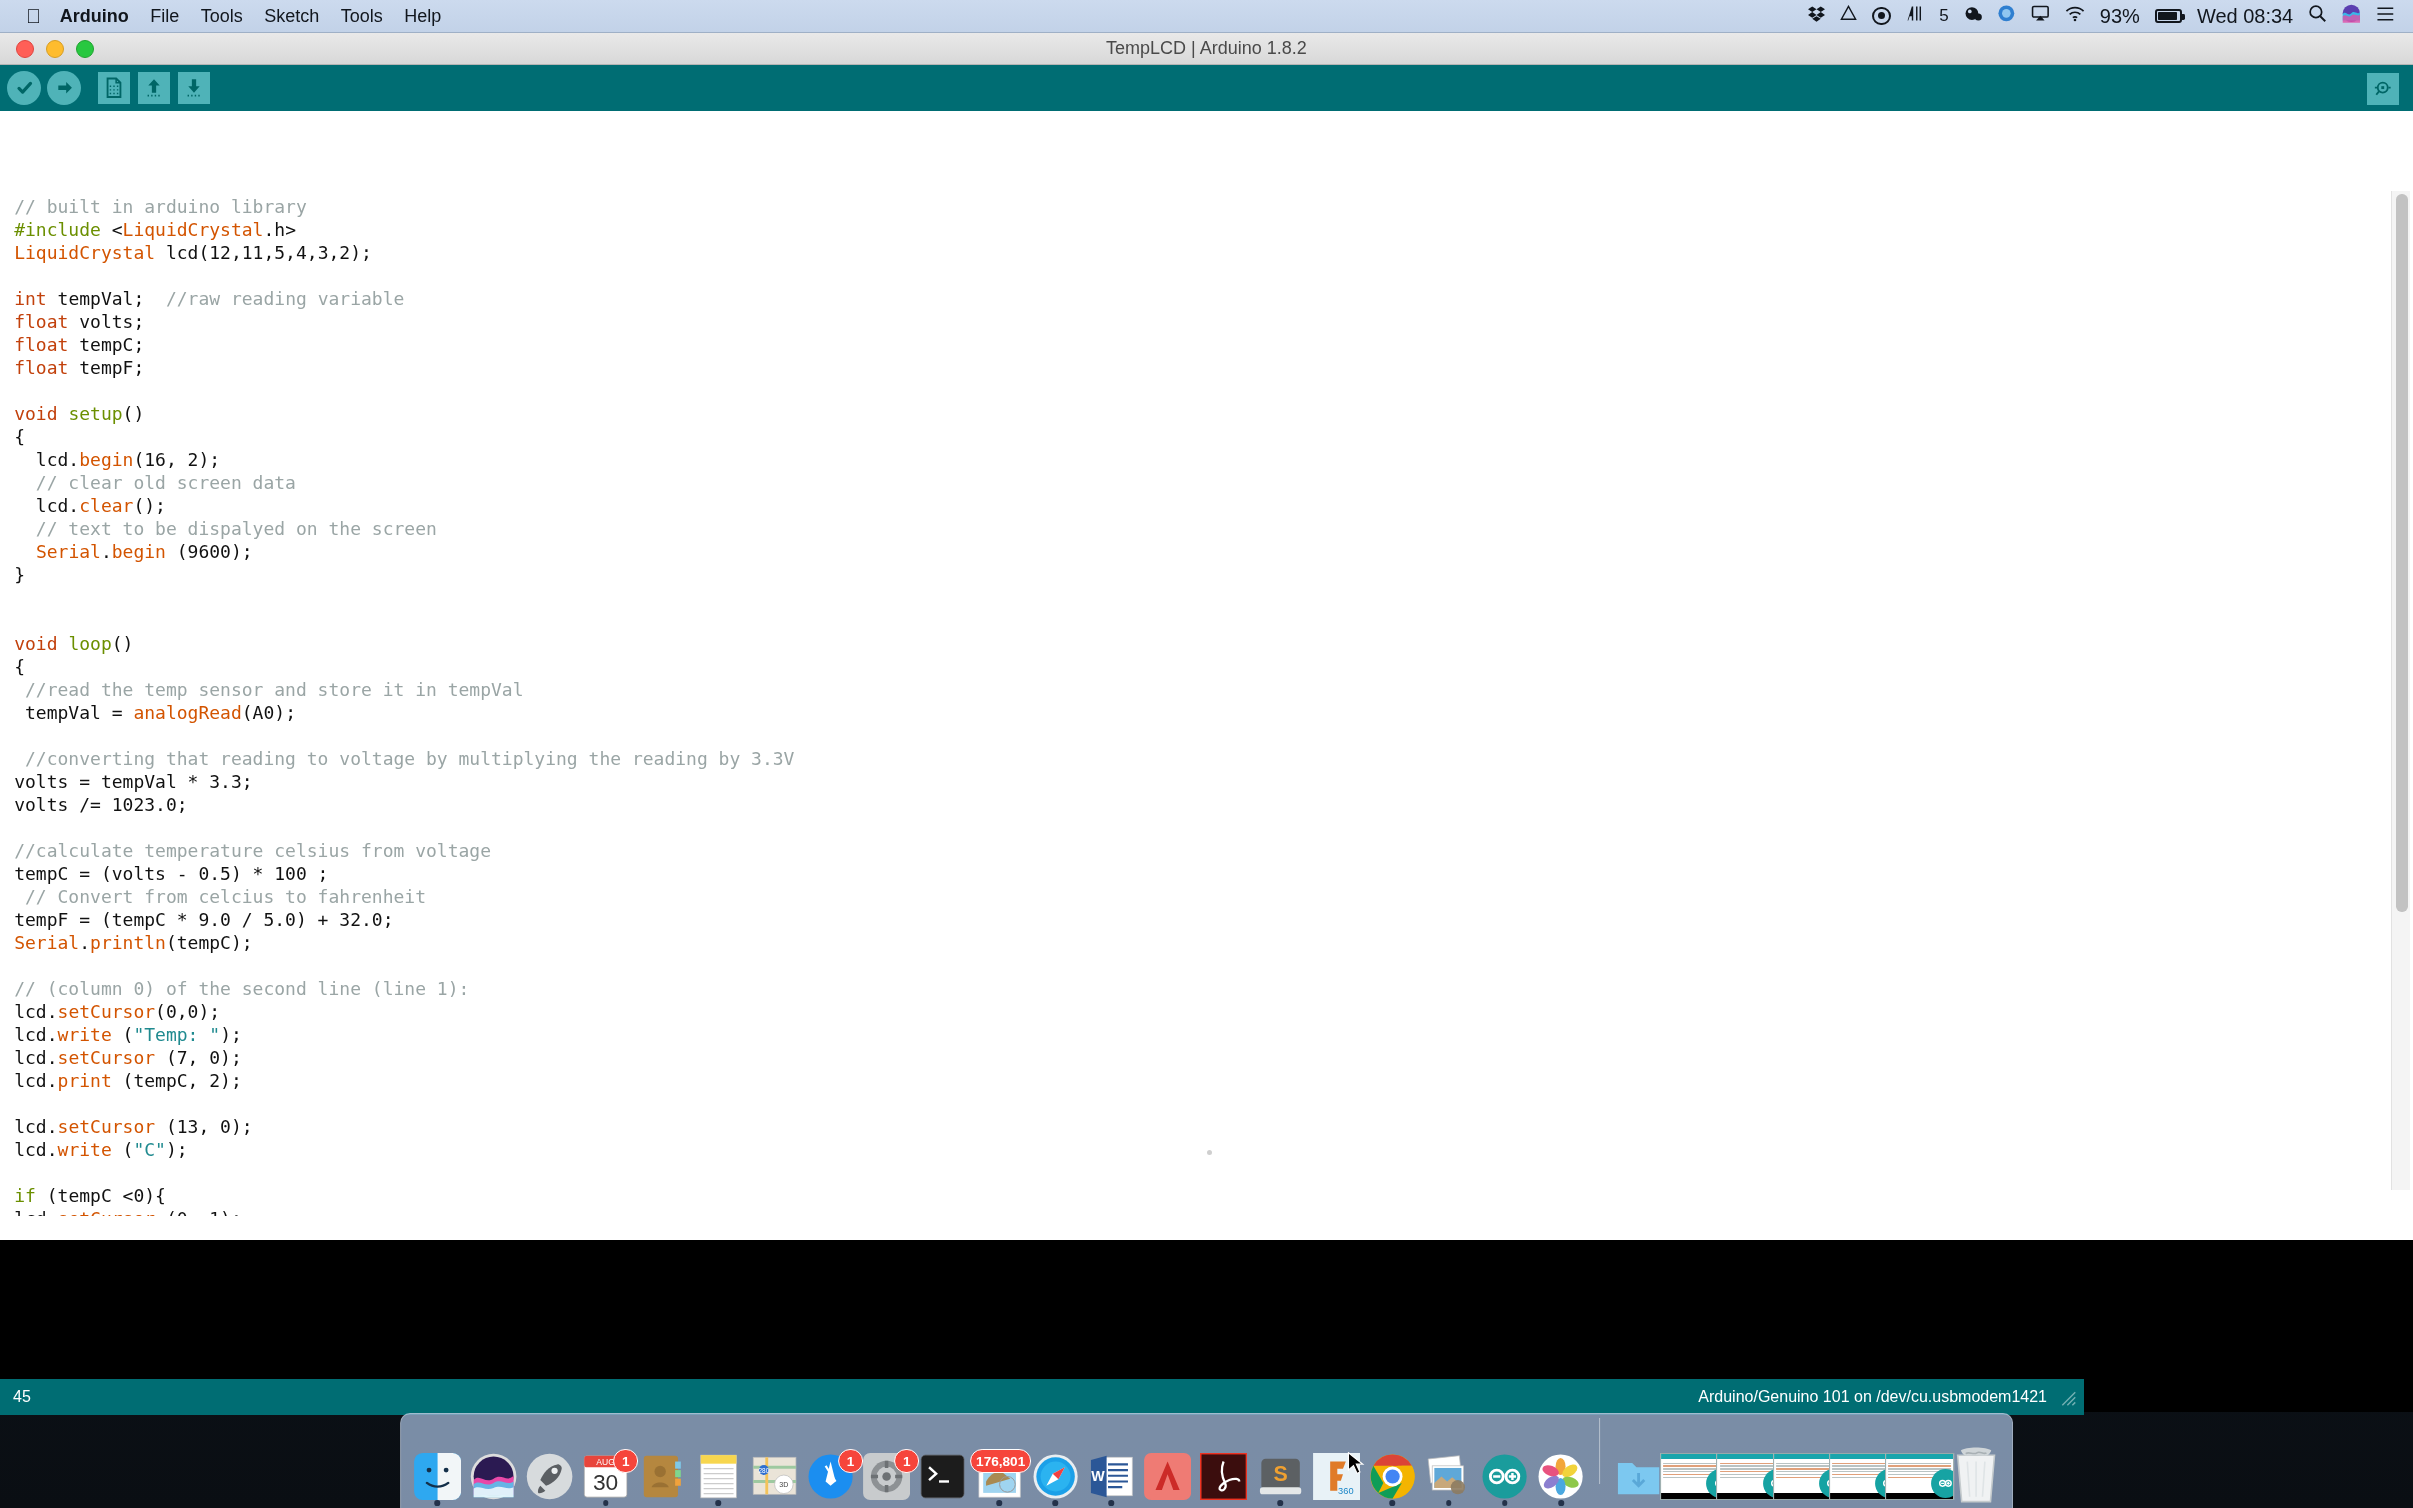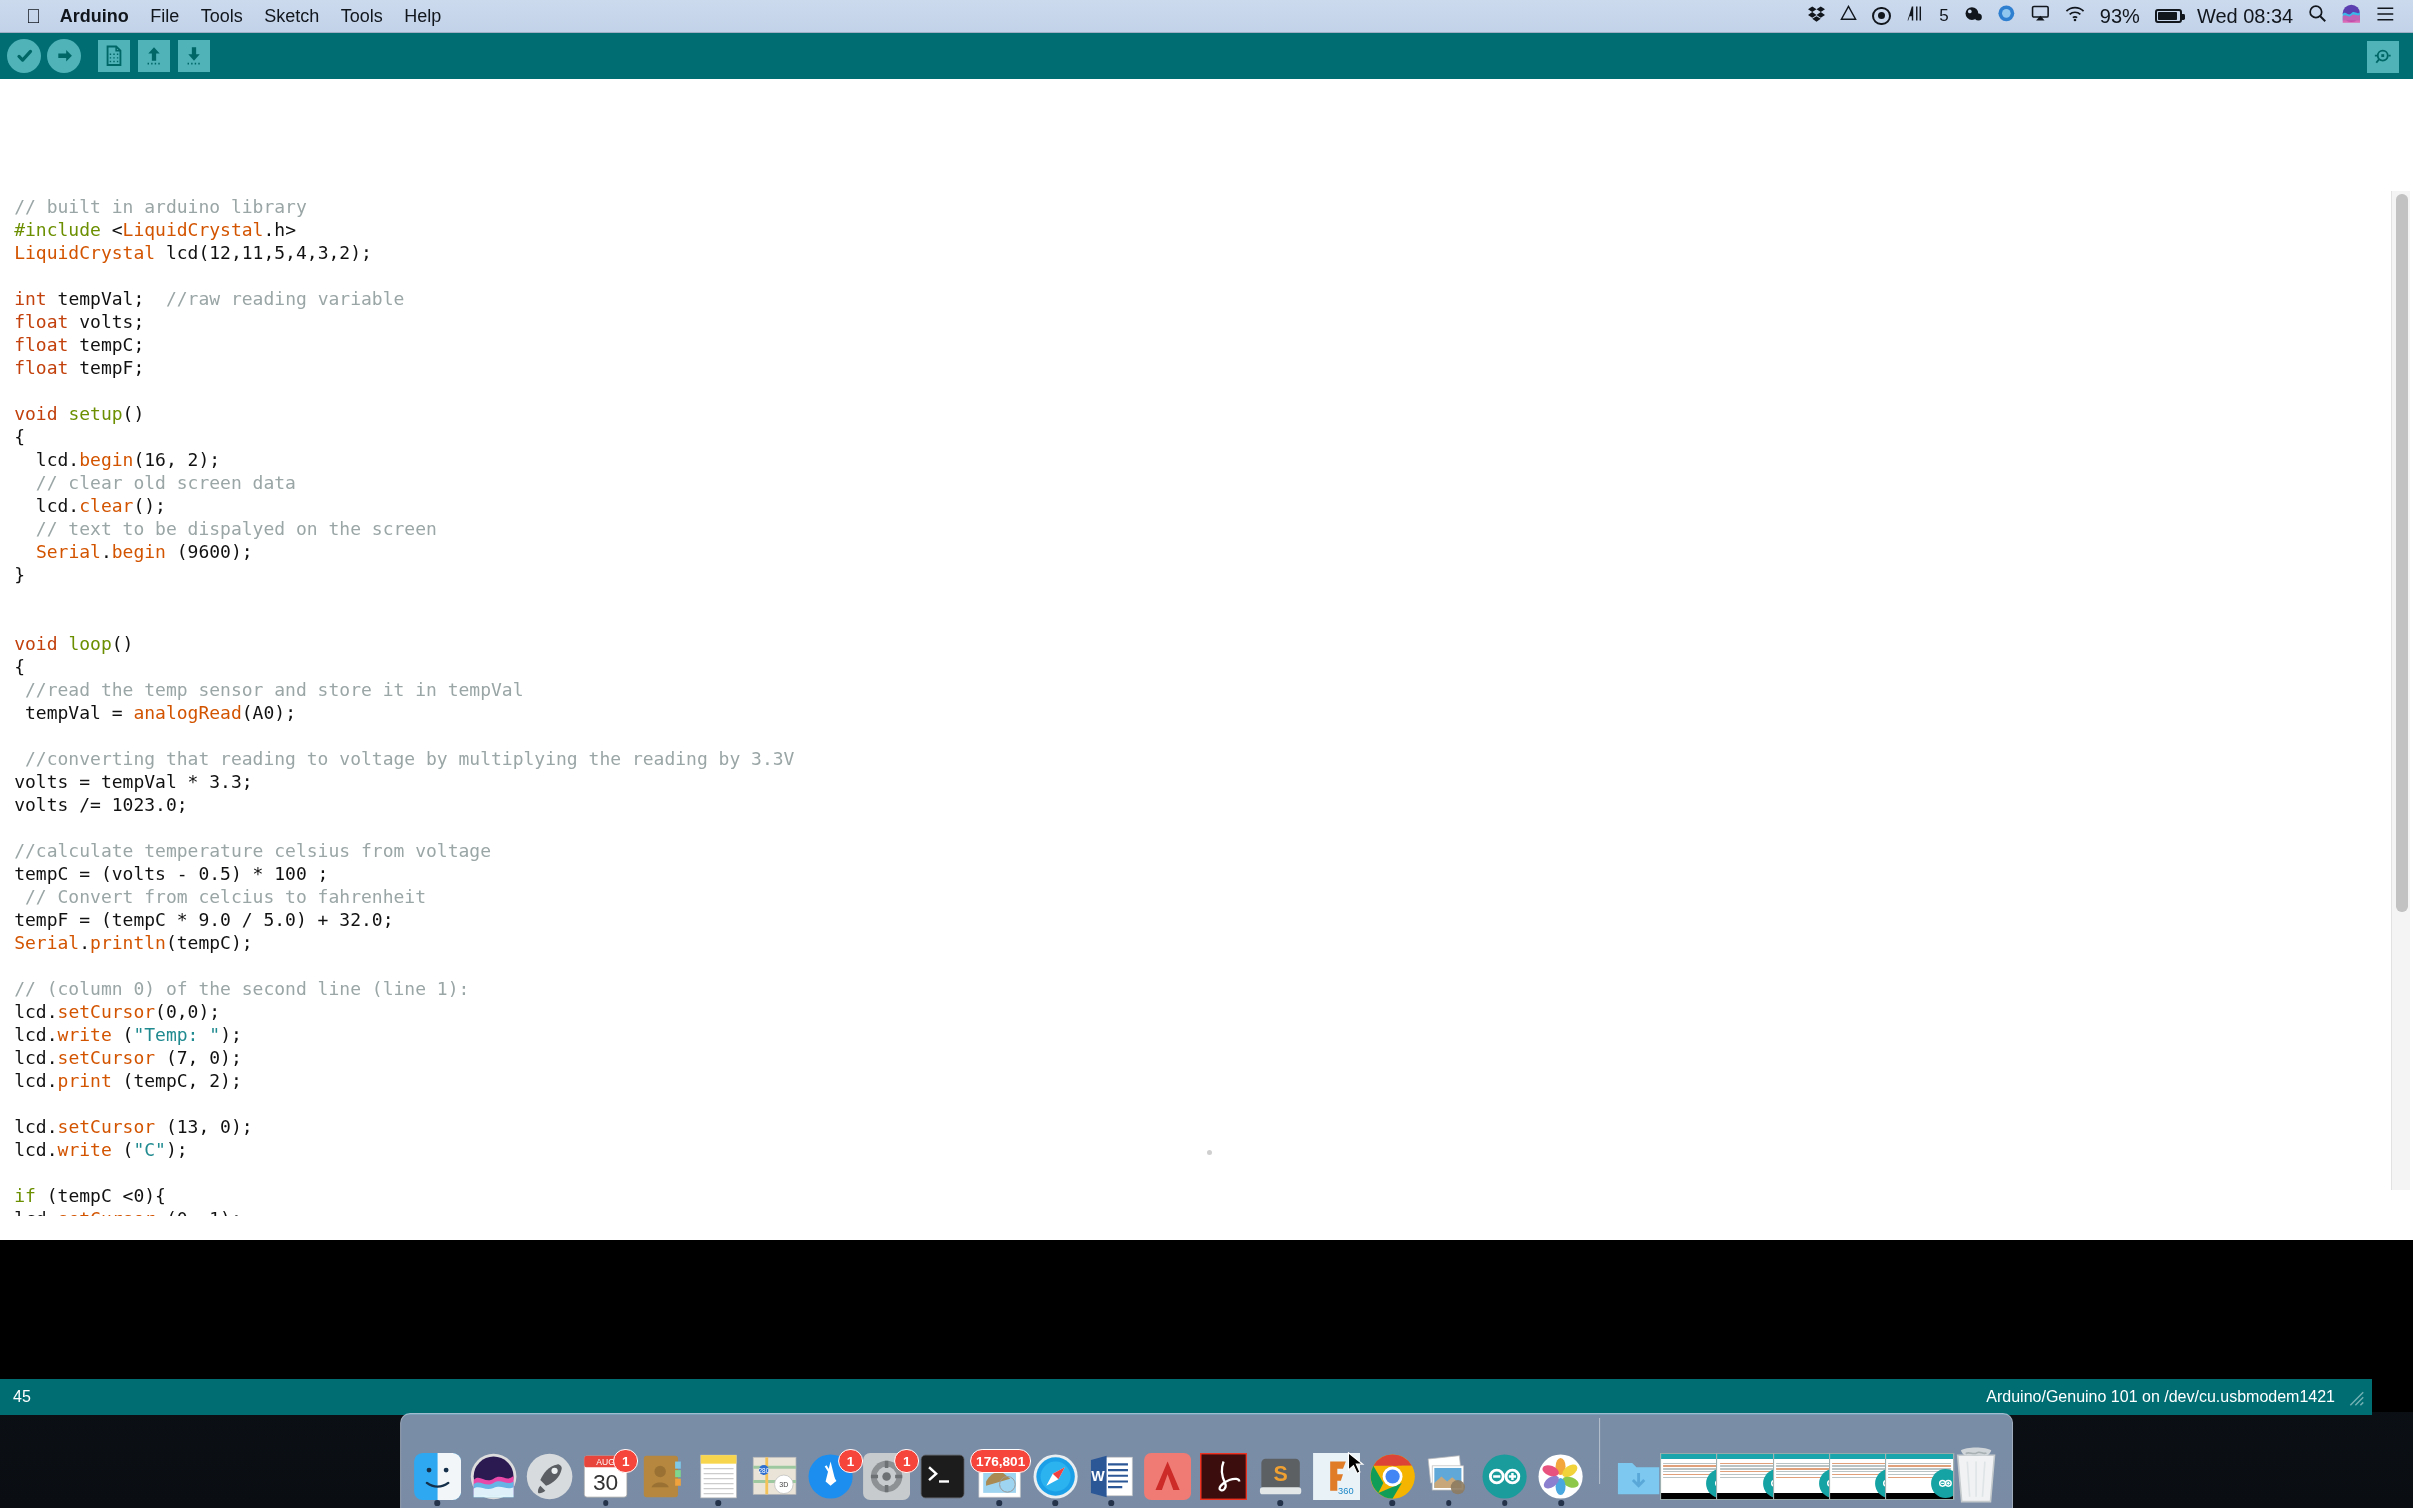--- a/index.html
+++ b/index.html
@@ -120,21 +120,21 @@
     position:absolute; left:50%; top:1117px; width:5px;height:5px;
     border-radius:50%; background:#cfcfcf; z-index:26;
   }
 
   
   #console {
     position:absolute; left:0; top:1240px; width:2413px; height:172px;
     background:#000000; z-index:20;
   }
   #statusbar {
-    position:absolute; left:0; top:1379px; width:2372px; height:36px;
+    position:absolute; left:0; top:1379px; width:2084px; height:36px;
     background:#006d73; display:flex; align-items:center;
     color:#ffffff; font-size:16px; z-index:21;
   }
   #status-line { margin-left:13px; }
   #status-board { margin-left:auto; margin-right:37px; white-space:nowrap; }
   #resize-grip { position:absolute; right:7.2px; top:8.6px; width:18.7px;height:18.7px; opacity:.55; }
 
   
   #dock {
     position:absolute; left:50%; transform:translateX(-50%);
@@ -253,20 +253,28 @@
     <span class="sicon">
       <svg width="18.7" height="16" viewBox="0 0 26 22">
           <path stroke="#11161d" stroke-width="2.4" d="M2 3h22M2 11h22M2 19h22"></path>
         </svg>
     </span>
   </div>
 </div>
 
 <div id="arduino-window">
 
+  <div id="titlebar">
+    <div class="traffic">
+      <span class="tl red"></span>
+      <span class="tl yellow"></span>
+      <span class="tl green"></span>
+    </div>
+    <div id="window-title">TempLCD | Arduino 1.8.2</div>
+  </div>
 
   <div id="toolbar">
     <div class="tbtn" title="Verify">
       <span class="circ">
         <svg width="21.5" height="21.5" viewBox="0 0 30 30">
             <path fill="none" stroke="#066" stroke-width="4.5" stroke-linecap="round" stroke-linejoin="round" d="M7 16l5 5 11-12"></path>
           </svg>
       </span>
     </div>
     <div class="tbtn" title="Upload">

